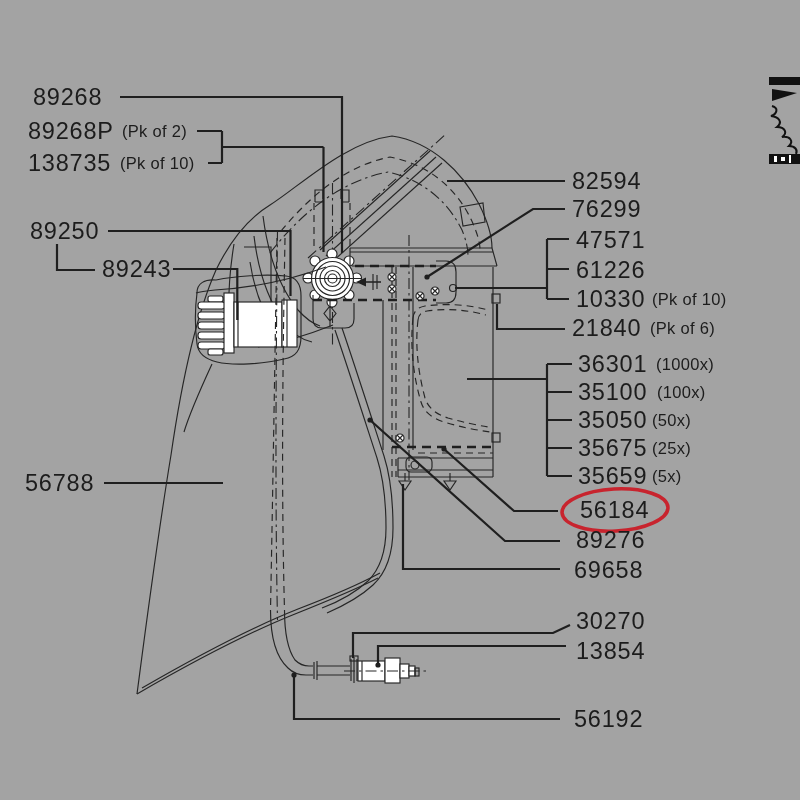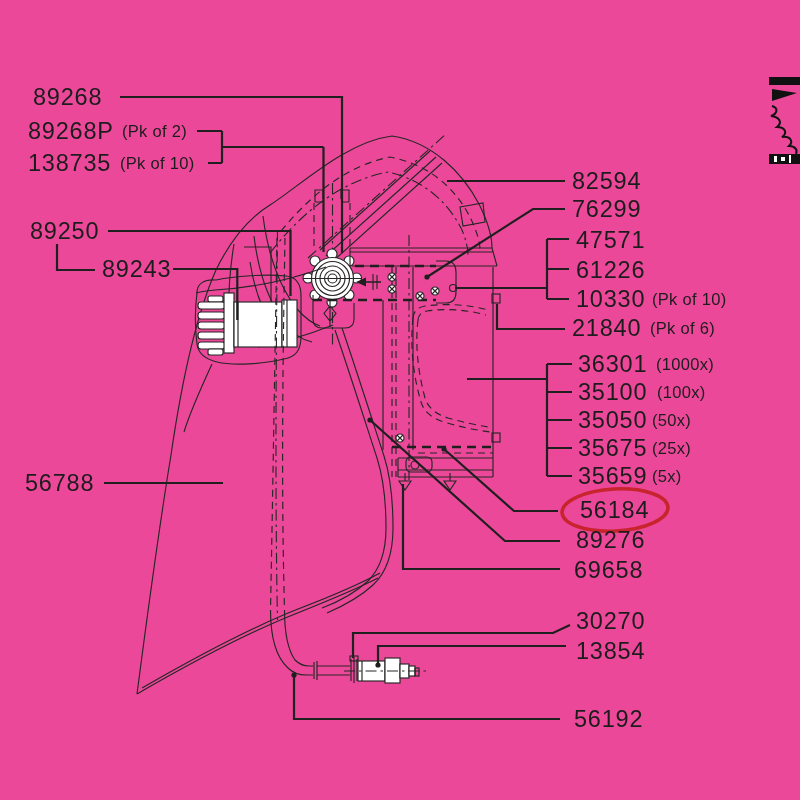--- a/index.html
+++ b/index.html
@@ -1,16 +1,16 @@
 <!DOCTYPE html>
 <html><head>
 <meta charset="utf-8">
 <style>
   html,body{margin:0;padding:0;background:#ffffff;}
-  .stage{position:relative;width:800px;height:800px;background:#ec4899;overflow:hidden;}
+  .stage{position:relative;width:800px;height:800px;background:#a3a3a3;overflow:hidden;}
   svg{position:absolute;left:0;top:0;}
   text{font-family:"Liberation Sans","DejaVu Sans",sans-serif;fill:#1c1c1c;}
   .num{font-size:23.5px;letter-spacing:0.8px;}
   .qual{font-size:16.5px;letter-spacing:0.3px;}
   .ln{stroke:#262626;stroke-width:1.15;fill:none;}
   .ln2{stroke:#262626;stroke-width:1.6;fill:none;}
   .leader{stroke:#1f1f1f;stroke-width:2.2;fill:none;}
   .dash{stroke:#262626;stroke-width:1.15;fill:none;stroke-dasharray:7 5;}
   .bold-dash{stroke:#1f1f1f;stroke-width:2.6;fill:none;stroke-dasharray:9 6;}
   .dashdot{stroke:#262626;stroke-width:1.1;fill:none;stroke-dasharray:11 4 2.5 4;}

